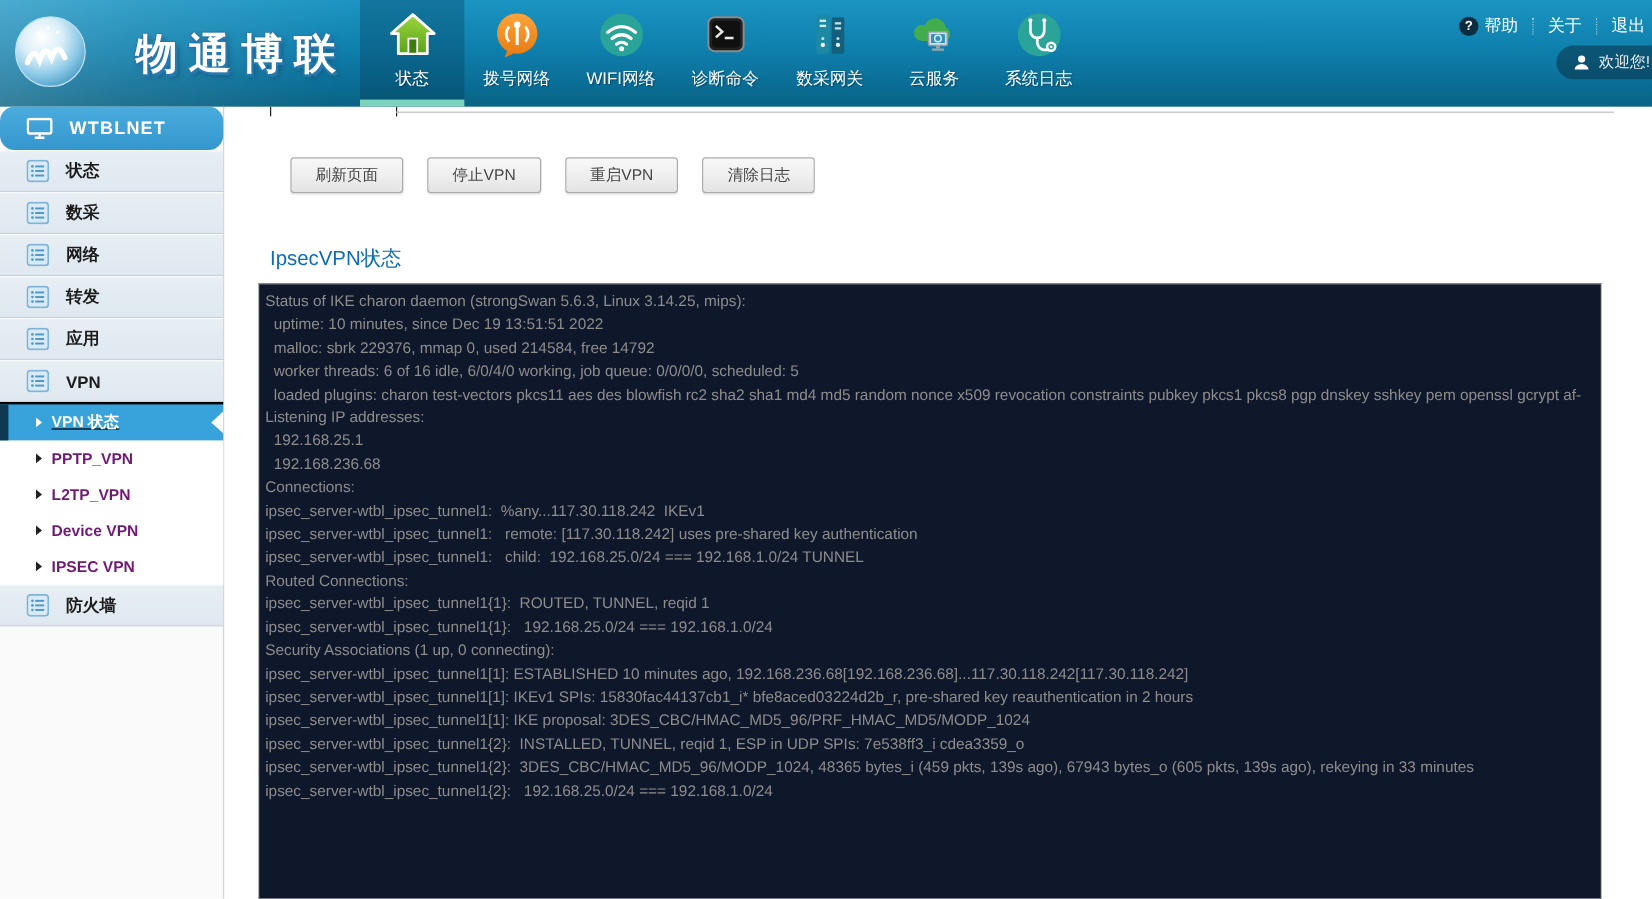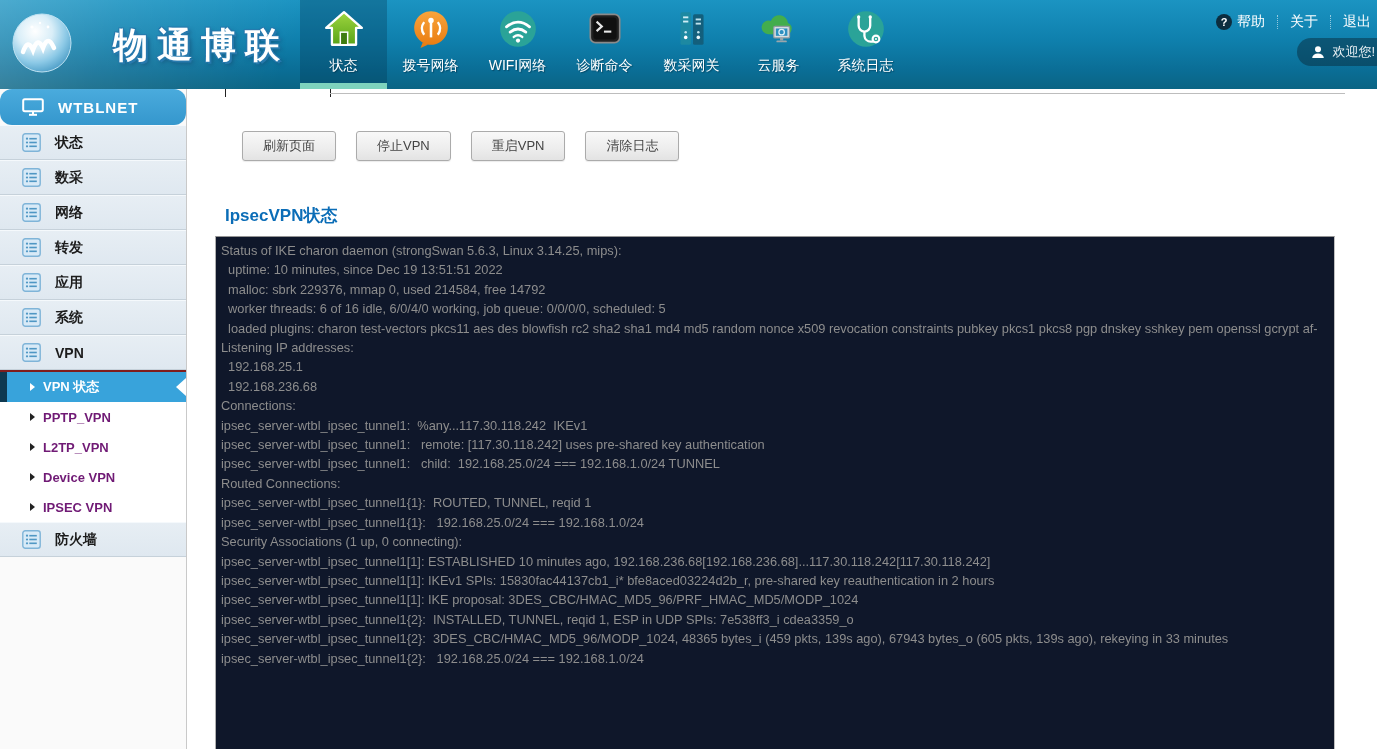--- a/index.html
+++ b/index.html
@@ -38,40 +38,40 @@
   .s-header .micon{margin-right:14px;display:inline-flex;}
   .s-item{height:35px;background:linear-gradient(180deg,#e7eef4 0%,#dfe8f0 100%);
     border-top:1px solid #f5f9fc;border-bottom:1px solid #c6d1da;display:flex;align-items:center;
     padding-left:22px;box-sizing:border-box;cursor:pointer;}
   .s-item .licon{margin-right:14px;display:inline-flex;}
   .s-item .s-label{font-size:14px;font-weight:bold;color:#1c1c1c;}
   .sub{background:#fff;}
   .sub-item{height:30px;display:flex;align-items:center;padding-left:30px;cursor:pointer;background:#fff;}
   .sub-item .tri{width:0;height:0;border-left:5px solid #222;border-top:4px solid transparent;border-bottom:4px solid transparent;margin-right:8px;}
   .sub-item .sub-label{font-size:13px;font-weight:600;color:#701a75;}
-  .sub-item.active{height:32px;background:#38a3db;position:relative;border-top:2px solid #7f1d1d;box-sizing:border-box;}
+  .sub-item.active{height:32px;background:#38a3db;position:relative;border-top:2px solid #000000;box-sizing:border-box;text-decoration:underline;}
   .sub-item.active .sub-label{color:#fff;}
   .sub-item.active .tri{border-left-color:#fff;}
   .sub-item.active .bar{position:absolute;left:0;top:0;bottom:0;width:7px;background:#0e3950;}
   .sub-item.active .notch{position:absolute;right:0;top:50%;margin-top:-9px;width:0;height:0;
     border-top:9px solid transparent;border-bottom:9px solid transparent;border-right:10px solid #fff;}
 
   
   .content{position:absolute;top:89px;left:187px;right:0;bottom:0;background:#fff;}
   .tabstrip{position:relative;margin-left:38px;width:1120px;height:9px;}
   .tabstrip .tick{position:absolute;top:0;width:1px;height:8px;background:#222;}
   .tabstrip .t1{left:0;} .tabstrip .t2{left:105px;}
   .tabstrip .tline{position:absolute;left:105px;right:0;top:4px;border-top:1px solid #bdbdbd;}
 
   .btn-row{margin:33px 0 0 55px;display:flex;}
   .btn{margin-right:20px;padding:5px 20px;font-size:13px;color:#444;font-family:inherit;
     background:linear-gradient(180deg,#f8f8f8 0%,#ededed 60%,#e3e3e3 100%);
     border:1px solid #ababab;border-radius:3px;cursor:pointer;box-shadow:0 1px 1px rgba(0,0,0,.08);}
 
-  .sec-title{margin:43px 0 0 38px;font-size:17px;font-weight:bold;color:#0b6db7;}
+  .sec-title{margin:43px 0 0 38px;font-size:17px;font-weight:normal;color:#0b6db7;}
 
   .log-box{position:relative;margin:9px 0 0 28px;width:1120px;height:565px;box-sizing:border-box;
     border:1px solid #c0c0c0;border-top-color:#949494;border-left-color:#b0b0b0;background:#0f172a;overflow:hidden;}
   .log-lines{padding:4px 5px;overflow:hidden;height:calc(100% - 25px);}
   .log-line{white-space:pre;font-size:12.8px;line-height:19.4px;color:#8d8d8d;font-family:"Liberation Sans",sans-serif;}
 
   .hscroll{position:absolute;left:0;right:0;bottom:0;height:17px;background:#f3f3f3;border-top:1px solid #e6e6e6;}
   .hs-left{position:absolute;left:4px;top:4px;width:0;height:0;border-top:5px solid transparent;border-bottom:5px solid transparent;border-right:6px solid #aaadb0;cursor:pointer;}
   .hs-thumb{position:absolute;left:14px;top:2px;width:617px;height:13px;background:#c6c8ca;border-radius:2px;cursor:pointer;}
   .hs-right{position:absolute;right:32px;top:4px;width:0;height:0;border-top:5px solid transparent;border-bottom:5px solid transparent;border-left:6px solid #55585b;cursor:pointer;}
@@ -310,34 +310,20 @@
             <rect x="0.8" y="0.8" width="17.4" height="17.4" rx="2.5" fill="#d8eaf7" stroke="#7fb4d8" stroke-width="1.4"></rect>
             <circle cx="5" cy="5.7" r="1.1" fill="#4f97c4"></circle>
             <rect x="7.3" y="4.9" width="7.5" height="1.6" fill="#4f97c4"></rect>
             <circle cx="5" cy="9.5" r="1.1" fill="#4f97c4"></circle>
             <rect x="7.3" y="8.7" width="7.5" height="1.6" fill="#4f97c4"></rect>
             <circle cx="5" cy="13.3" r="1.1" fill="#4f97c4"></circle>
             <rect x="7.3" y="12.5" width="7.5" height="1.6" fill="#4f97c4"></rect>
           </svg>
         </span>
       <span class="s-label">应用</span>
-    </div>
-    <div class="s-item">
-      <span class="licon">
-          <svg width="19" height="19" viewBox="0 0 19 19">
-            <rect x="0.8" y="0.8" width="17.4" height="17.4" rx="2.5" fill="#d8eaf7" stroke="#7fb4d8" stroke-width="1.4"></rect>
-            <circle cx="5" cy="5.7" r="1.1" fill="#4f97c4"></circle>
-            <rect x="7.3" y="4.9" width="7.5" height="1.6" fill="#4f97c4"></rect>
-            <circle cx="5" cy="9.5" r="1.1" fill="#4f97c4"></circle>
-            <rect x="7.3" y="8.7" width="7.5" height="1.6" fill="#4f97c4"></rect>
-            <circle cx="5" cy="13.3" r="1.1" fill="#4f97c4"></circle>
-            <rect x="7.3" y="12.5" width="7.5" height="1.6" fill="#4f97c4"></rect>
-          </svg>
-        </span>
-      <span class="s-label">系统</span>
     </div>
     <div class="s-item">
       <span class="licon">
           <svg width="19" height="19" viewBox="0 0 19 19">
             <rect x="0.8" y="0.8" width="17.4" height="17.4" rx="2.5" fill="#d8eaf7" stroke="#7fb4d8" stroke-width="1.4"></rect>
             <circle cx="5" cy="5.7" r="1.1" fill="#4f97c4"></circle>
             <rect x="7.3" y="4.9" width="7.5" height="1.6" fill="#4f97c4"></rect>
             <circle cx="5" cy="9.5" r="1.1" fill="#4f97c4"></circle>
             <rect x="7.3" y="8.7" width="7.5" height="1.6" fill="#4f97c4"></rect>
             <circle cx="5" cy="13.3" r="1.1" fill="#4f97c4"></circle>

